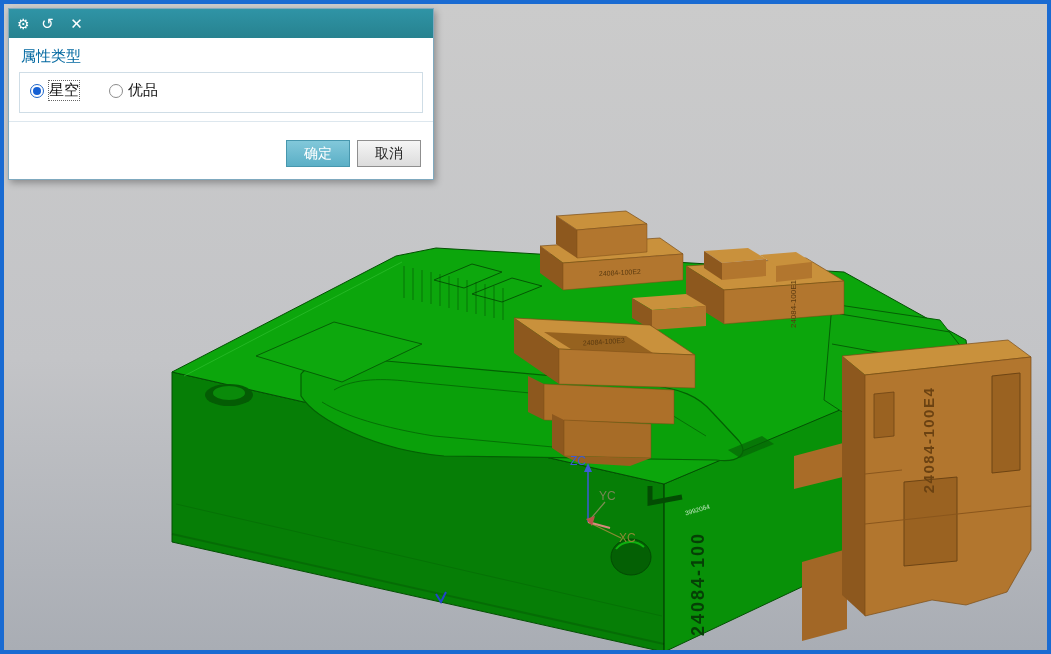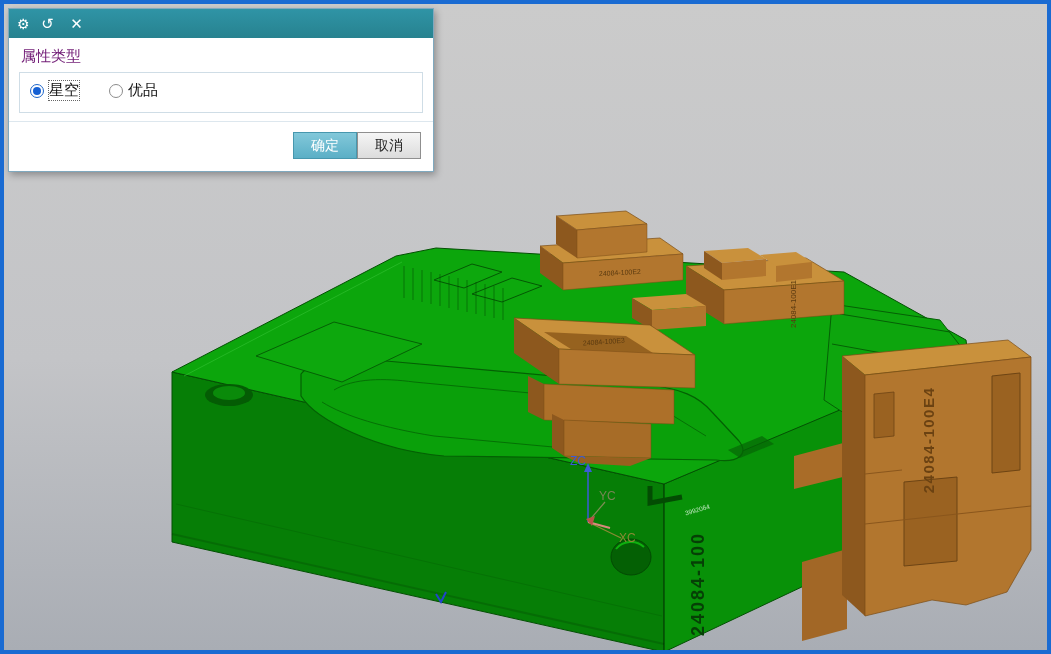--- a/index.html
+++ b/index.html
@@ -34,21 +34,21 @@
     padding:0 8px; gap:7px; font-size:14px; font-weight:bold;
   }
   .titlebar .gear { font-size:14px; font-weight:normal; }
   .titlebar .title { flex:1 1 auto; letter-spacing:1px; }
   .tb-btn {
     width:22px; height:22px; display:flex; align-items:center; justify-content:center;
     color:#fff; font-size:15px; cursor:pointer; font-weight:normal;
   }
 
   .dlg-body { padding:7px 10px 0 10px; }
-  .section-title { color:#701a75; font-size:15px; margin:2px 0 6px 2px; }
+  .section-title { color:#0369a1; font-size:15px; margin:2px 0 6px 2px; }
   .group {
     border:1px solid #cfdde6;
     padding:8px 2px 10px 10px;
   }
   .radio-row { display:flex; align-items:center; margin-bottom:9px; }
   .radio-row:last-child { margin-bottom:2px; }
   .radio {
     display:inline-flex; align-items:center; gap:5px;
     font-size:15px; color:#111; margin-right:30px; cursor:pointer;
   }
@@ -58,22 +58,22 @@
     position:relative; flex:0 0 auto; box-sizing:border-box;
   }
   .rb.sel { border-color:#1e66c9; }
   .rb.sel::after {
     content:""; position:absolute; inset:2px; border-radius:50%;
     background:#1560d4;
   }
   .lbl.focused { outline:1px dotted #666; }
 
   .btn-row {
-    display:flex; justify-content:flex-end; 
-    padding:10px 12px 12px 12px; margin-top:8px;
+    display:flex; justify-content:flex-end; gap:7px;
+    padding:18px 12px 12px 12px; margin-top:8px;
     border-top:1px solid #dde7ee;
   }
   .btn {
     min-width:64px; height:27px; font-size:14px;
     display:flex; align-items:center; justify-content:center;
     box-sizing:border-box; cursor:pointer;
   }
   .btn-ok {
     background:linear-gradient(180deg,#82c8da,#5bafc6);
     border:1px solid #4797ae; color:#fff;

